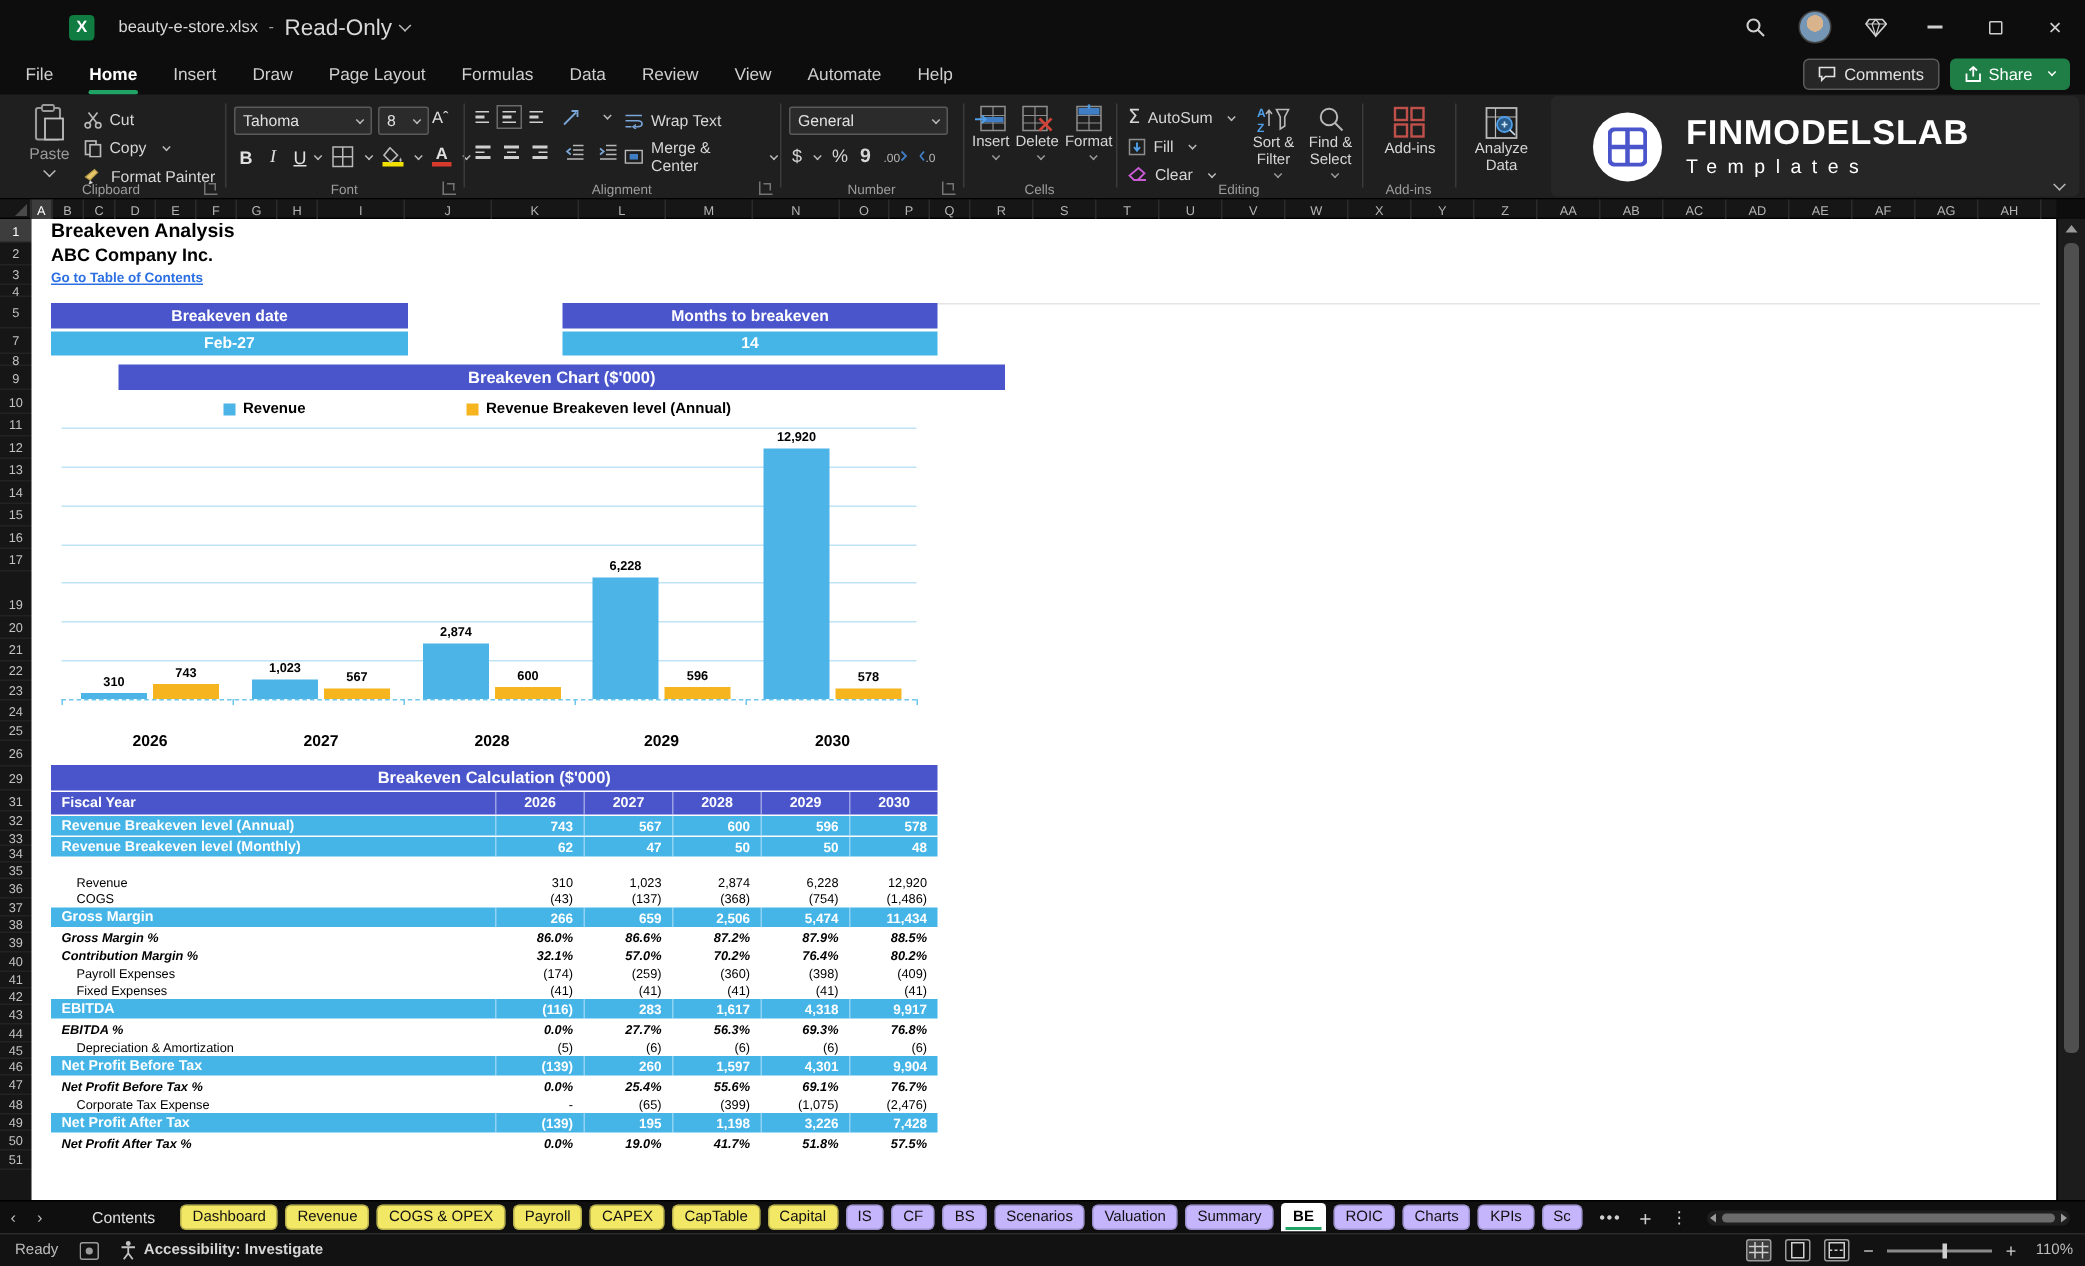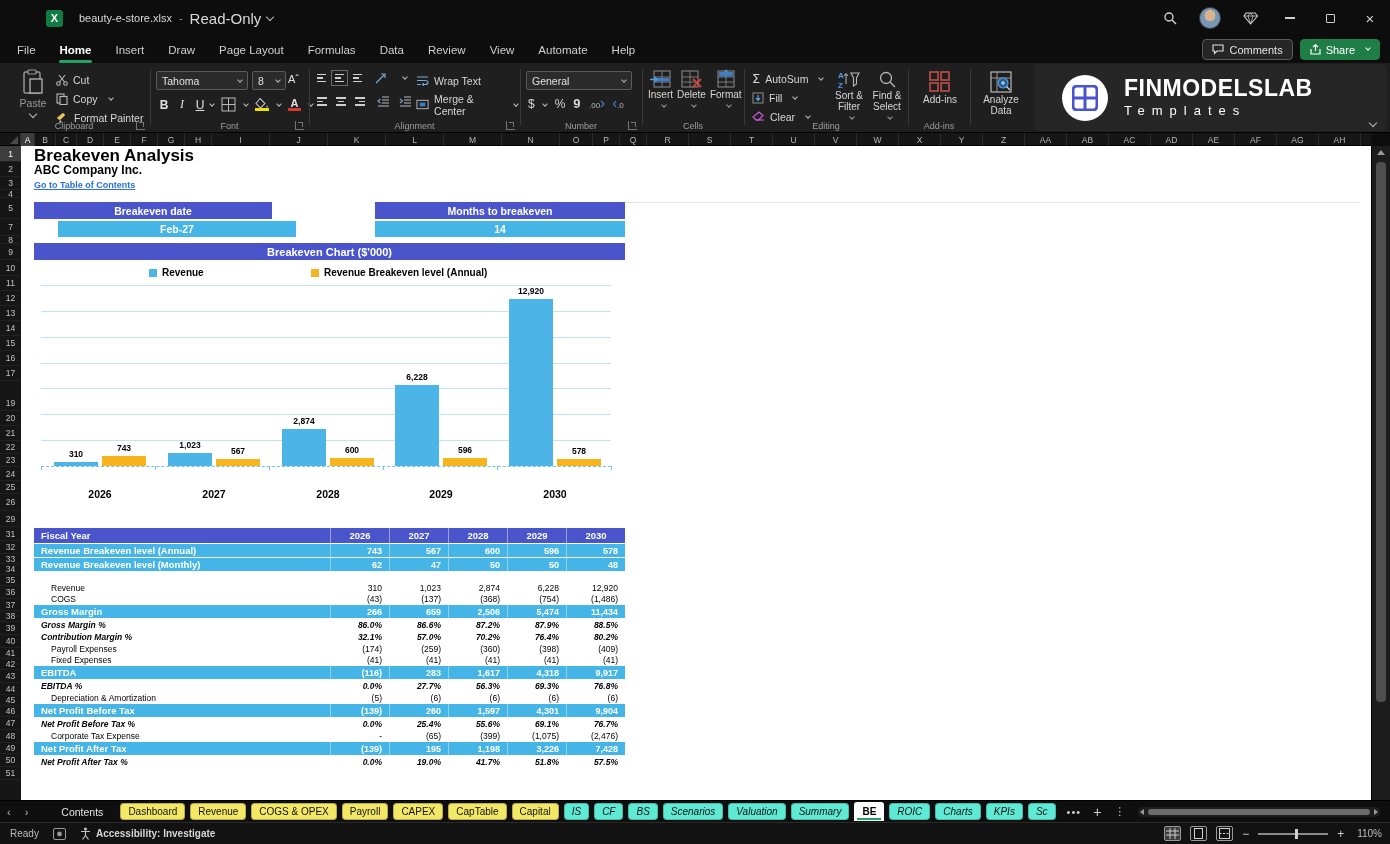--- a/index.html
+++ b/index.html
@@ -75,21 +75,21 @@
   #gutter { position:absolute; left:0; top:146px; width:21px; height:654px; background:#161616; }
   .rownum { width:21px; color:#c2c2c2; font-size:8.5px; display:flex; align-items:center; justify-content:center;
             border-bottom:1px solid #222; }
   .rownum.sel { background:#3d3d3d; color:#fff; }
   #sheet { position:absolute; left:21px; top:146px; width:1350px; height:654px; background:#ffffff; overflow:hidden; }
   #vscroll { position:absolute; right:0; top:146px; width:19px; height:654px; background:#1c1c1c; border-left:1px solid #000; }
   #vscroll .arrow { width:0; height:0; border-left:4px solid transparent; border-right:4px solid transparent;
                     border-bottom:5px solid #9a9a9a; margin:4px auto; }
   #vscroll .thumb { position:absolute; left:4px; right:4px; top:16px; height:540px; background:#4f4f4f; border-radius:4px; }
 
-  .sheet-title { position:absolute; left:13px; top:0px; font-size:17px; font-weight:bold; color:#000; }
+  .sheet-title { position:absolute; left:13px; top:0px; font-size:13px; font-weight:bold; color:#000; }
   .sheet-sub { position:absolute; left:13px; top:17px; font-size:12px; font-weight:bold; color:#000; }
   .sheet-link { position:absolute; left:13px; top:34px; font-size:9px; font-weight:bold; color:#2b6fe3; text-decoration:underline; cursor:pointer; }
 
   .kpi-head { position:absolute; height:17px; background:#4a55cb; color:#fff; font-weight:bold; font-size:10.5px;
               display:flex; align-items:center; justify-content:center; }
   .kpi-val { position:absolute; height:16px; background:#45b5e8; color:#fff; font-weight:bold; font-size:10.5px;
              display:flex; align-items:center; justify-content:center; }
   .banner-bar { position:absolute; left:13px; width:591px; height:17px; background:#4a55cb; color:#fff; font-weight:bold;
                 font-size:11px; display:flex; align-items:center; justify-content:center; }
   .pagebreak-line { position:absolute; left:604px; top:56px; width:735px; height:1px; background:#e4e4e4; }
@@ -120,21 +120,21 @@
   .trow.pct .tlabel, .trow.band .tlabel, .trow.fiscal .tlabel { padding-left:7px; }
   .trow.spacer { height:10px; background:#fff; }
 
   
   #tabbar { position:absolute; left:0; top:800px; width:1390px; height:22px; background:#0f0f0f; display:flex; align-items:center; border-top:1px solid #000; }
   .tab-nav { color:#bdbdbd; font-size:11px; padding:0 7px; }
   .stab { height:17px; border-radius:4px; display:flex; align-items:center; padding:0 8px; font-size:10px; margin-right:5px;
           white-space:nowrap; color:#111; }
   .stab.none { background:transparent; color:#e0e0e0; font-size:10.5px; padding:0 12px; }
   .stab.yellow { background:#f3e866; box-shadow:inset 0 0 0 1px rgba(0,0,0,.25); }
-  .stab.blue { background:#5eead4; box-shadow:inset 0 0 0 1px rgba(0,0,0,.2);font-style:italic; }
+  .stab.blue { background:#c4b5fd; box-shadow:inset 0 0 0 1px rgba(0,0,0,.2); }
   .stab.active { background:#fff; color:#000; font-weight:bold; position:relative; border-radius:3px 3px 0 0; height:19px; }
   .stab.active::after { content:""; position:absolute; left:3px; right:3px; bottom:1px; height:2px; background:#21a366; }
   .tab-more { color:#cfcfcf; font-size:11px; letter-spacing:1px; padding:0 6px; }
   .hscroll { position:relative; flex:0 0 300px; height:10px; background:#1e1e1e; border-radius:5px; margin:0 10px 0 6px; flex:1; max-width:292px; }
   .hscroll .thumb { position:absolute; left:10px; right:10px; top:2px; height:6px; background:#6b6b6b; border-radius:3px; }
   .hs-arrow { position:absolute; top:2px; width:0; height:0; border-top:3px solid transparent; border-bottom:3px solid transparent; }
   .hs-left { left:2px; border-right:4px solid #9a9a9a; }
   .hs-right { right:2px; border-left:4px solid #9a9a9a; }
 
   
@@ -599,24 +599,24 @@
     </div>
 
   <div id="sheet">
     <div class="sheet-title">Breakeven Analysis</div>
     <div class="sheet-sub">ABC Company Inc.</div>
     <div class="sheet-link">Go to Table of Contents</div>
     <div class="pagebreak-line"></div>
 
     <div class="kpi-head" style="left:13px; top:56px; width:238px;">Breakeven date</div>
     <div class="kpi-head" style="left:354px; top:56px; width:250px;">Months to breakeven</div>
-    <div class="kpi-val" style="left:13px; top:75px; width:238px;margin-left:24px;">Feb-27</div>
+    <div class="kpi-val" style="left:13px; top:75px; width:238px;">Feb-27</div>
     <div class="kpi-val" style="left:354px; top:75px; width:250px;">14</div>
 
-    <div class="banner-bar" style="top:97px;">Breakeven Chart ($'000)</div>
+    <div class="banner-bar" style="top:97px;margin-left:45px;">Breakeven Chart ($'000)</div>
 
     <div id="chart">
         <div class="legend-item" style="left: 128px; top: 121px;">
           <span class="legend-sq" style="background: rgb(77, 180, 232);"></span>
           <span>Revenue</span>
         </div>
         <div class="legend-item" style="left: 290px; top: 121px;">
           <span class="legend-sq" style="background: rgb(246, 181, 30);"></span>
           <span>Revenue Breakeven level (Annual)</span>
         </div>
@@ -654,20 +654,21 @@
         <div class="x-year" style="left: 494px; top: 342px;">2030</div>
         <div class="chart-baseline" style="left: 20px; width: 570px; top: 320px;"></div>
         <div class="tick" style="left: 20px; top: 320px;"></div>
         <div class="tick" style="left: 134px; top: 320px;"></div>
         <div class="tick" style="left: 248px; top: 320px;"></div>
         <div class="tick" style="left: 362px; top: 320px;"></div>
         <div class="tick" style="left: 476px; top: 320px;"></div>
         <div class="tick" style="left: 590px; top: 320px;"></div>
       </div>
 
+    <div class="banner-bar" style="top:364px;">Breakeven Calculation ($'000)</div>
 
     <div id="btable">
         <div class="trow fiscal">
           <div class="tlabel">Fiscal Year</div>
           <div class="tcell">2026</div>
           <div class="tcell">2027</div>
           <div class="tcell">2028</div>
           <div class="tcell">2029</div>
           <div class="tcell">2030</div>
         </div>

